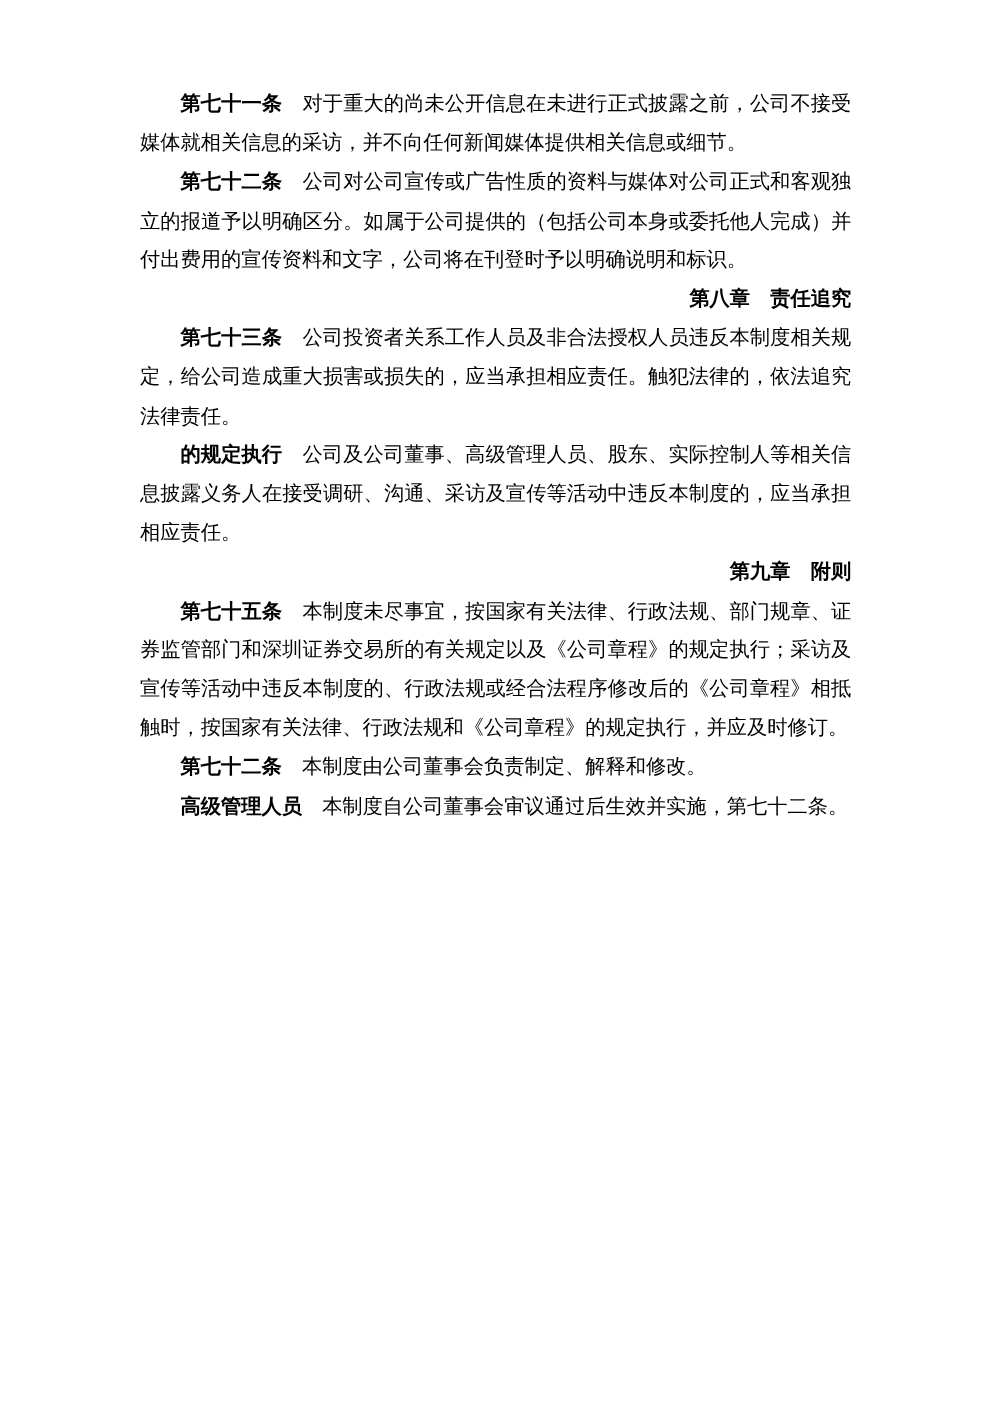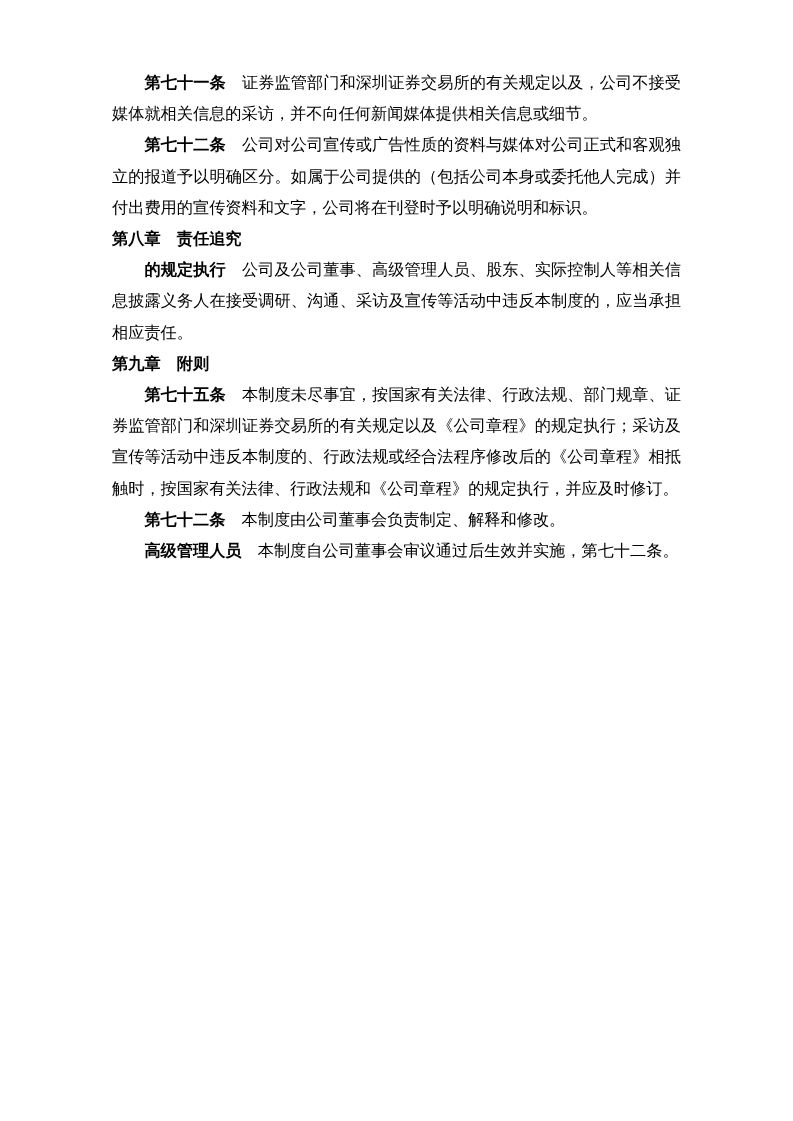--- a/index.html
+++ b/index.html
@@ -26,32 +26,33 @@
     color: #000000;
   }
   p.article {
     text-indent: 2em;
     margin: 0;
   }
   p.article .article-number {
     font-weight: bold;
   }
   .chapter-heading {
-    text-align: left;
+    text-align: right;
     text-indent: 0;
     font-weight: bold;
   }
 </style>
 </head>
 <body>
 
 <div class="page">
   <div class="doc-body">
-      <p class="article"><span class="article-number">第七十一条</span>　<span>证券监管部门和深圳证券交易所的有关规定以及，公司不接受媒体就相关信息的采访，并不向任何新闻媒体提供相关信息或细节。</span></p>
+      <p class="article"><span class="article-number">第七十一条</span>　<span>对于重大的尚未公开信息在未进行正式披露之前，公司不接受媒体就相关信息的采访，并不向任何新闻媒体提供相关信息或细节。</span></p>
       <p class="article"><span class="article-number">第七十二条</span>　<span>公司对公司宣传或广告性质的资料与媒体对公司正式和客观独立的报道予以明确区分。如属于公司提供的（包括公司本身或委托他人完成）并付出费用的宣传资料和文字，公司将在刊登时予以明确说明和标识。</span></p>
       <p class="chapter-heading"><span>第八章</span>　<span>责任追究</span></p>
+      <p class="article"><span class="article-number">第七十三条</span>　<span>公司投资者关系工作人员及非合法授权人员违反本制度相关规定，给公司造成重大损害或损失的，应当承担相应责任。触犯法律的，依法追究法律责任。</span></p>
       <p class="article"><span class="article-number">的规定执行</span>　<span>公司及公司董事、高级管理人员、股东、实际控制人等相关信息披露义务人在接受调研、沟通、采访及宣传等活动中违反本制度的，应当承担相应责任。</span></p>
       <p class="chapter-heading"><span>第九章</span>　<span>附则</span></p>
       <p class="article"><span class="article-number">第七十五条</span>　<span>本制度未尽事宜，按国家有关法律、行政法规、部门规章、证券监管部门和深圳证券交易所的有关规定以及《公司章程》的规定执行；采访及宣传等活动中违反本制度的、行政法规或经合法程序修改后的《公司章程》相抵触时，按国家有关法律、行政法规和《公司章程》的规定执行，并应及时修订。</span></p>
       <p class="article"><span class="article-number">第七十二条</span>　<span>本制度由公司董事会负责制定、解释和修改。</span></p>
       <p class="article"><span class="article-number">高级管理人员</span>　<span>本制度自公司董事会审议通过后生效并实施，第七十二条。</span></p>
     </div>
 </div>
 
 </body></html>

